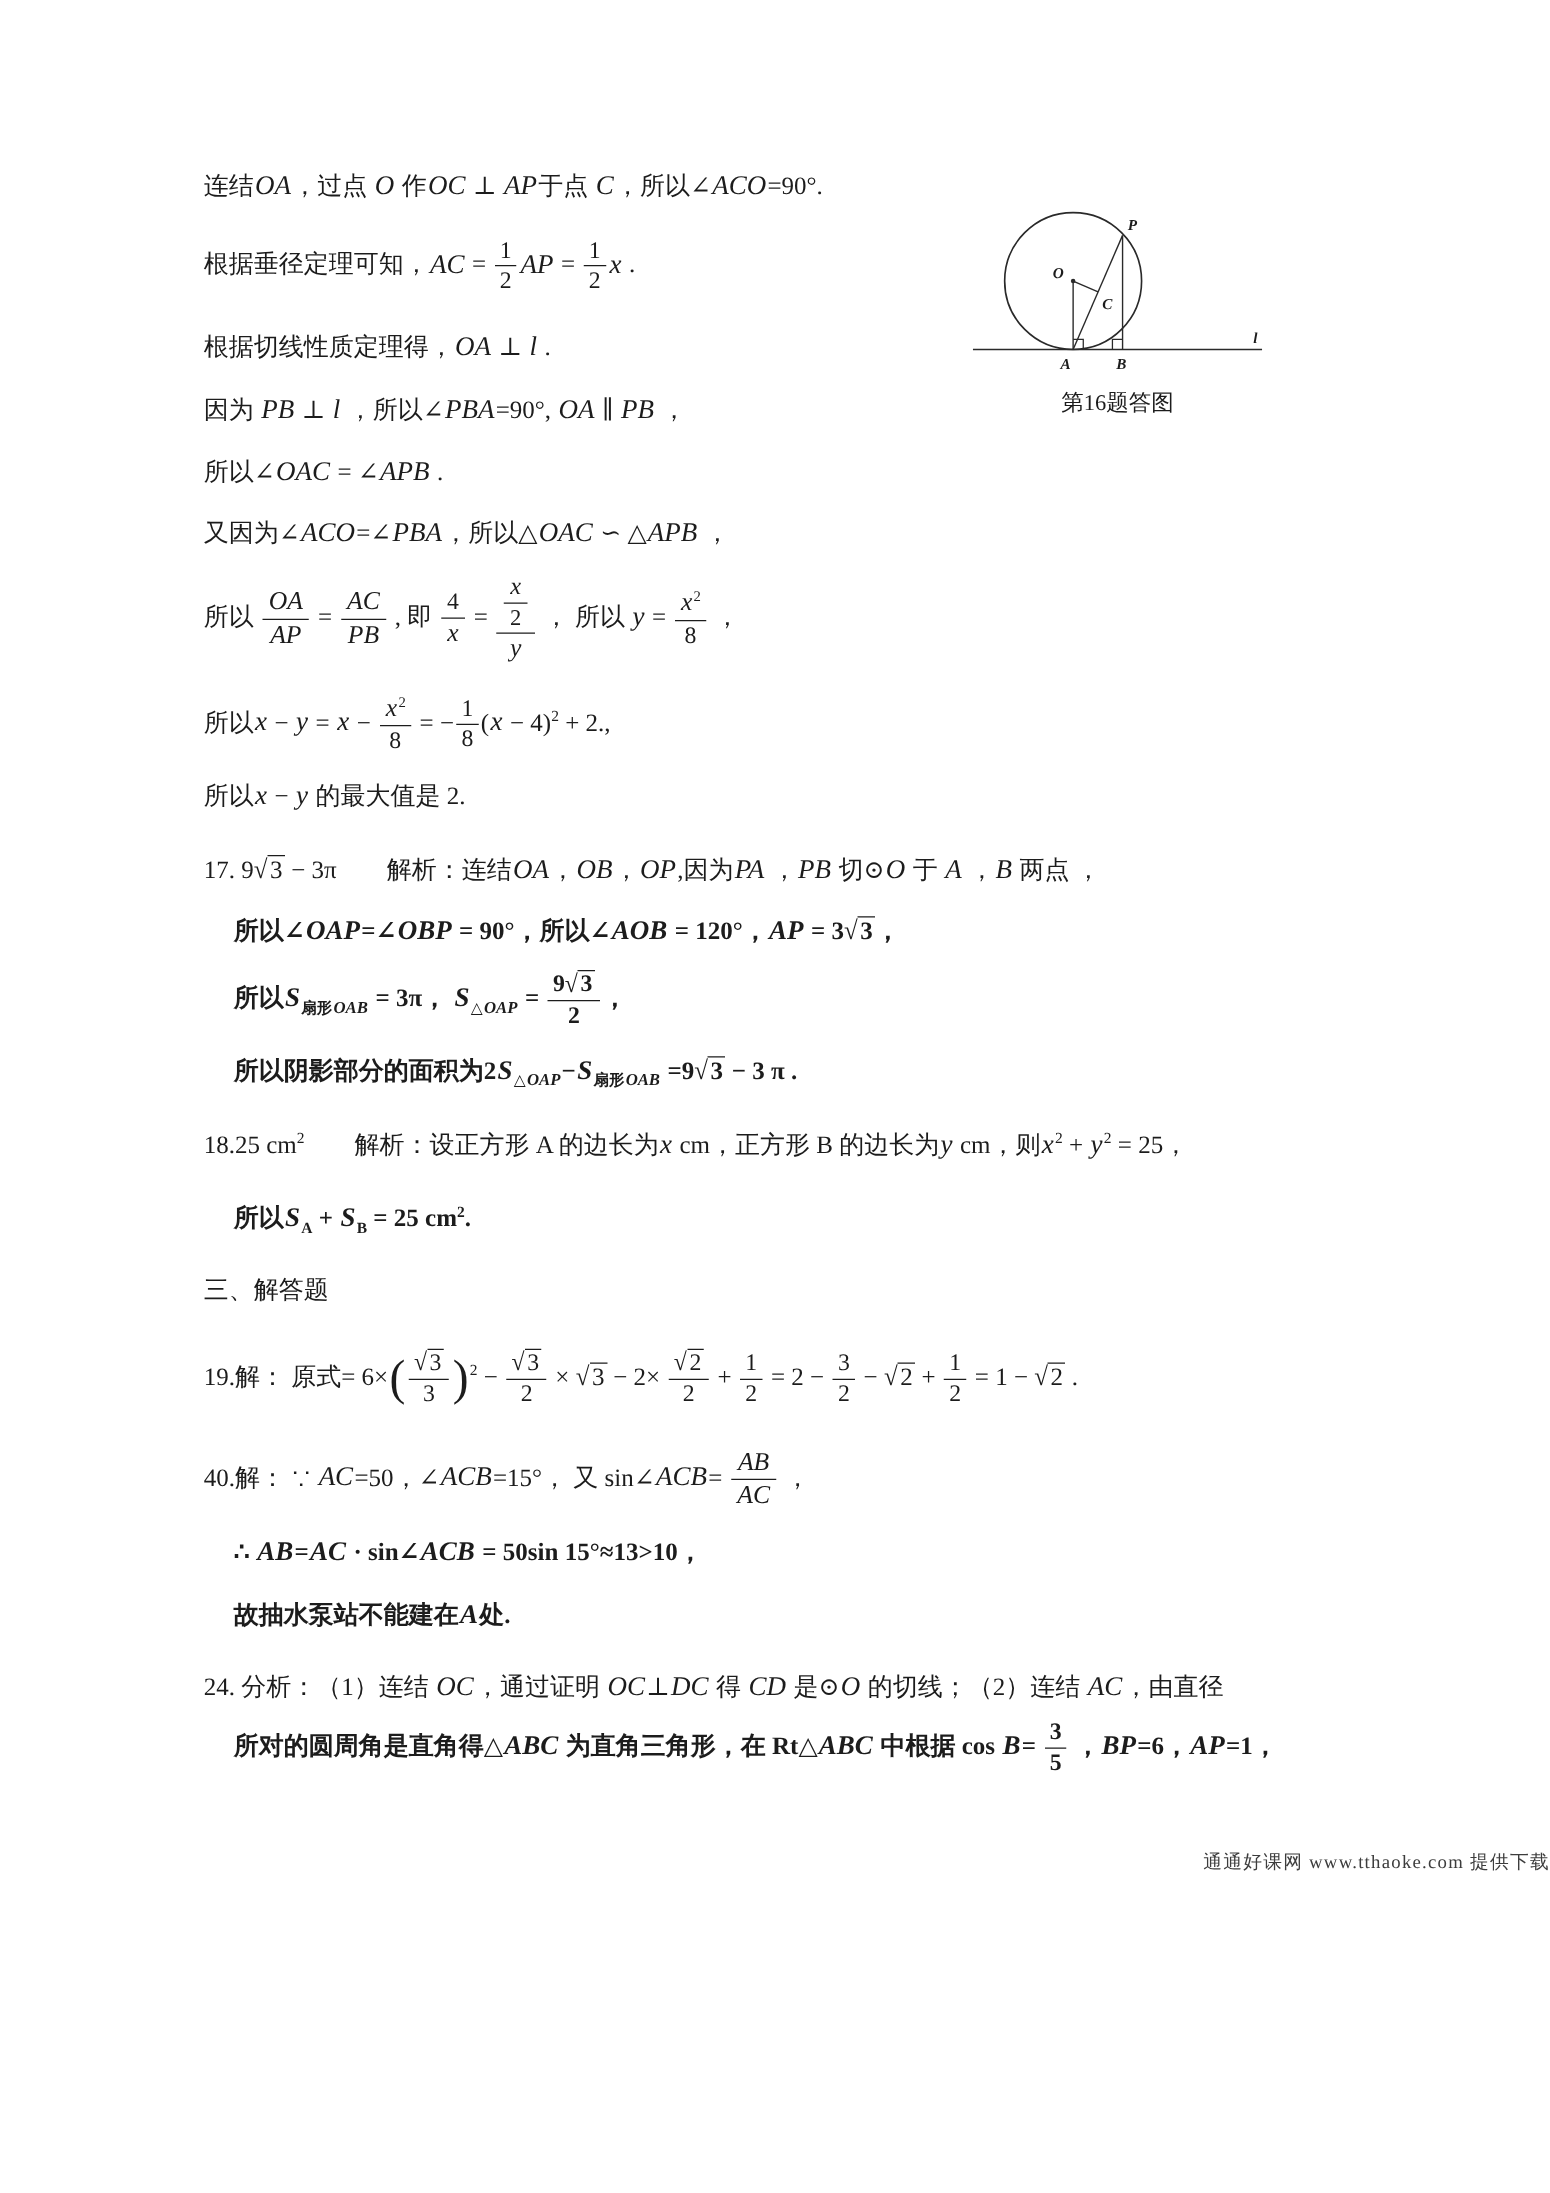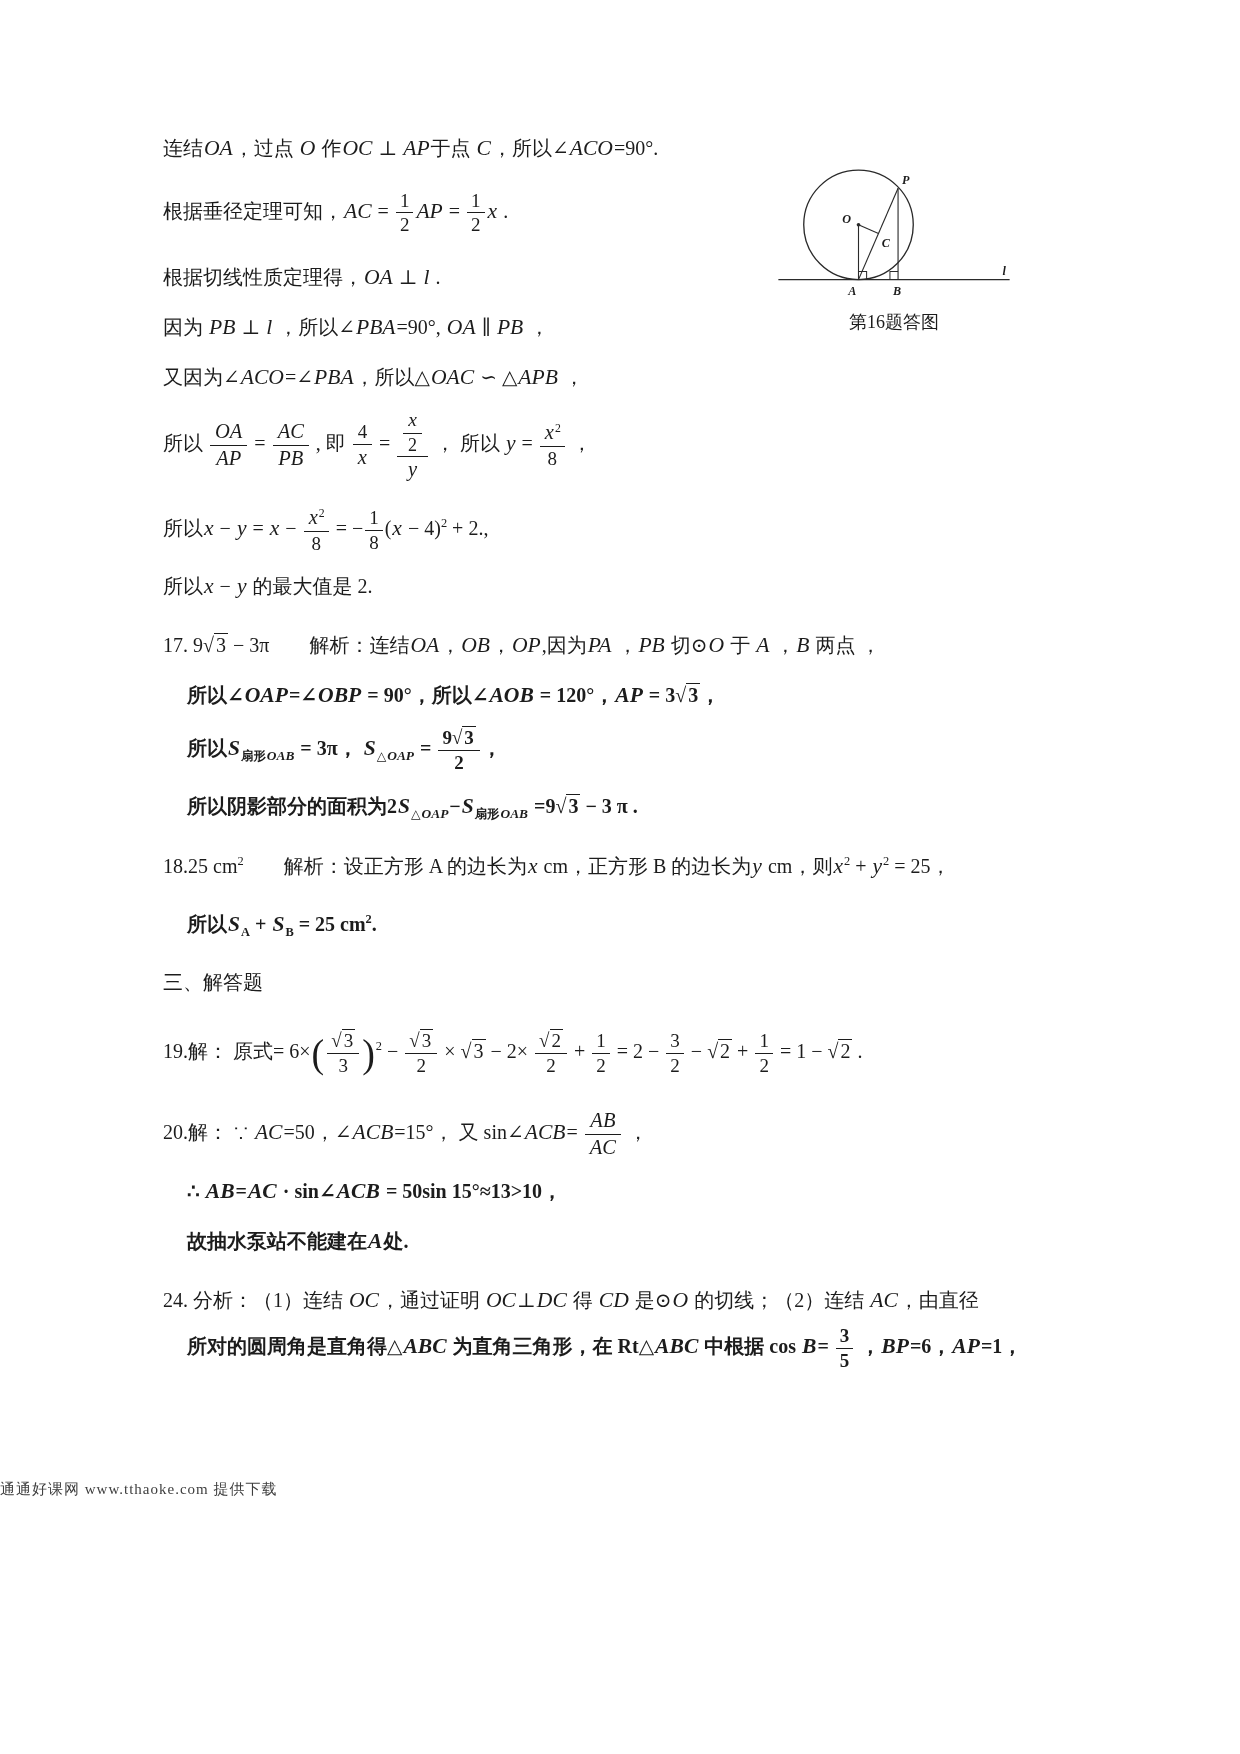--- a/index.html
+++ b/index.html
@@ -28,46 +28,47 @@
   .sqrt .radbody { display:inline-block; border-top:1.3px solid #1c1c1c; padding:0 2px; line-height:1.15; }
   .big { display:inline-block; vertical-align:middle; font-size:1.9em; font-weight:300; transform:scaleY(1.05); padding:0 1px; }
   .figure {
     position:absolute; left:770px; top:166px; width:248px; text-align:center;
   }
   .figure svg { display:block; }
   .fig-caption { font-size:18px; margin-top:2px; color:#1c1c1c; }
   .fig-label { font:bold italic 12px "Liberation Serif","DejaVu Serif",serif; fill:#1c1c1c; }
   .footer {
     position:absolute; left:0; top:1480px; width:100%;
-    text-align:left; font-size:15px; color:#3d3d3d; letter-spacing:1px;
+    text-align:right; font-size:15px; color:#3d3d3d; letter-spacing:1px;
   }
 </style>
 </head>
 <body>
 
 <div class="page">
 
   <div class="content">
     <div class="line sp">连结<span class="m">OA</span>，过点 <span class="m">O</span> 作<span class="m">OC</span> ⊥ <span class="m">AP</span>于点 <span class="m">C</span>，所以∠<span class="m">ACO</span>=90°.</div>
     <div class="line sp">根据垂径定理可知，<span class="m">AC</span> = <span class="frac"><span class="num">1</span><span class="den">2</span></span><span class="m">AP</span> = <span class="frac"><span class="num">1</span><span class="den">2</span></span><span class="m">x</span> .</div>
     <div class="line">根据切线性质定理得，<span class="m">OA</span> ⊥ <span class="m">l</span> .</div>
     <div class="line">因为 <span class="m">PB</span> ⊥ <span class="m">l</span> ，所以∠<span class="m">PBA</span>=90°, <span class="m">OA</span> ∥ <span class="m">PB</span> ，</div>
+    <div class="line">所以∠<span class="m">OAC</span> = ∠<span class="m">APB</span> .</div>
     <div class="line">又因为∠<span class="m">ACO</span>=∠<span class="m">PBA</span>，所以△<span class="m">OAC</span> ∽ △<span class="m">APB</span> ，</div>
     <div class="line sp">所以 <span class="frac"><span class="num"><span class="m">OA</span></span><span class="den"><span class="m">AP</span></span></span> = <span class="frac"><span class="num"><span class="m">AC</span></span><span class="den"><span class="m">PB</span></span></span> , 即 <span class="frac"><span class="num">4</span><span class="den"><span class="m">x</span></span></span> = <span class="frac"><span class="num"><span class="frac"><span class="num"><span class="m">x</span></span><span class="den">2</span></span></span><span class="den"><span class="m">y</span></span></span> ， 所以 <span class="m">y</span> = <span class="frac"><span class="num"><span class="m">x</span><sup>2</sup></span><span class="den">8</span></span> ，</div>
     <div class="line">所以<span class="m">x</span> − <span class="m">y</span> = <span class="m">x</span> − <span class="frac"><span class="num"><span class="m">x</span><sup>2</sup></span><span class="den">8</span></span> = −<span class="frac"><span class="num">1</span><span class="den">8</span></span>(<span class="m">x</span> − 4)<sup>2</sup> + 2.,</div>
     <div class="line sp">所以<span class="m">x</span> − <span class="m">y</span> 的最大值是 2.</div>
     <div class="line"><span class="bd">17</span>. 9<span class="sqrt"><span class="rad">√</span><span class="radbody">3</span></span> − 3π　　<span class="bd">解析</span>：连结<span class="m">OA</span>，<span class="m">OB</span>，<span class="m">OP</span>,因为<span class="m">PA</span> ，<span class="m">PB</span> 切⊙<span class="m">O</span> 于 <span class="m">A</span> ，<span class="m">B</span> 两点 ，</div>
     <div class="line ind">所以∠<span class="m">OAP</span>=∠<span class="m">OBP</span> = 90°，所以∠<span class="m">AOB</span> = 120°，<span class="m">AP</span> = 3<span class="sqrt"><span class="rad">√</span><span class="radbody">3</span></span>，</div>
     <div class="line ind">所以<span class="m">S</span><sub>扇形<span class="m">OAB</span></sub> = 3π， <span class="m">S</span><sub>△<span class="m">OAP</span></sub> = <span class="frac"><span class="num">9<span class="sqrt"><span class="rad">√</span><span class="radbody">3</span></span></span><span class="den">2</span></span>，</div>
     <div class="line ind sp">所以阴影部分的面积为2<span class="m">S</span><sub>△<span class="m">OAP</span></sub>−<span class="m">S</span><sub>扇形<span class="m">OAB</span></sub> =9<span class="sqrt"><span class="rad">√</span><span class="radbody">3</span></span> − 3 π .</div>
     <div class="line sp"><span class="bd">18.</span>25 cm<sup>2</sup>　　解析：设正方形 A 的边长为<span class="m">x</span> cm，正方形 B 的边长为<span class="m">y</span> cm，则<span class="m">x</span><sup>2</sup> + <span class="m">y</span><sup>2</sup> = 25，</div>
     <div class="line ind sp">所以<span class="m">S</span><sub>A</sub> + <span class="m">S</span><sub>B</sub> = 25 cm<sup>2</sup>.</div>
     <div class="line sp">三、解答题</div>
     <div class="line sp"><span class="bd">19.</span>解： 原式= 6×<span class="big">(</span><span class="frac"><span class="num"><span class="sqrt"><span class="rad">√</span><span class="radbody">3</span></span></span><span class="den">3</span></span><span class="big">)</span><sup>2</sup> − <span class="frac"><span class="num"><span class="sqrt"><span class="rad">√</span><span class="radbody">3</span></span></span><span class="den">2</span></span> × <span class="sqrt"><span class="rad">√</span><span class="radbody">3</span></span> − 2× <span class="frac"><span class="num"><span class="sqrt"><span class="rad">√</span><span class="radbody">2</span></span></span><span class="den">2</span></span> + <span class="frac"><span class="num">1</span><span class="den">2</span></span> = 2 − <span class="frac"><span class="num">3</span><span class="den">2</span></span> − <span class="sqrt"><span class="rad">√</span><span class="radbody">2</span></span> + <span class="frac"><span class="num">1</span><span class="den">2</span></span> = 1 − <span class="sqrt"><span class="rad">√</span><span class="radbody">2</span></span> .</div>
-    <div class="line"><span class="bd">20.</span>解： ∵ <span class="m">AC</span>=50，∠<span class="m">ACB</span>=15°， 又 sin∠<span class="m">ACB</span>= <span class="frac"><span class="num"><span class="m">AB</span></span><span class="den"><span class="m">AC</span></span></span> ，</div>
+    <div class="line"><span class="bd">40.</span>解： ∵ <span class="m">AC</span>=50，∠<span class="m">ACB</span>=15°， 又 sin∠<span class="m">ACB</span>= <span class="frac"><span class="num"><span class="m">AB</span></span><span class="den"><span class="m">AC</span></span></span> ，</div>
     <div class="line ind">∴ <span class="m">AB</span>=<span class="m">AC</span> · sin∠<span class="m">ACB</span> = 50sin 15°≈13&gt;10，</div>
     <div class="line ind sp">故抽水泵站不能建在<span class="m">A</span>处.</div>
     <div class="line tight"><span class="bd">24.</span> 分析：（1）连结 <span class="m">OC</span>，通过证明 <span class="m">OC</span>⊥<span class="m">DC</span> 得 <span class="m">CD</span> 是⊙<span class="m">O</span> 的切线；（2）连结 <span class="m">AC</span>，由直径</div>
     <div class="line ind">所对的圆周角是直角得△<span class="m">ABC</span> 为直角三角形，在 Rt△<span class="m">ABC</span> 中根据 cos <span class="m">B</span>= <span class="frac"><span class="num">3</span><span class="den">5</span></span> ，<span class="m">BP</span>=6，<span class="m">AP</span>=1，</div>
   </div>
 
   <div class="figure">
     <svg width="248" height="142" viewBox="0 0 240 140">
 
       <circle cx="85" cy="58" r="54" fill="none" stroke="#2a2a2a" stroke-width="1.3"></circle>

